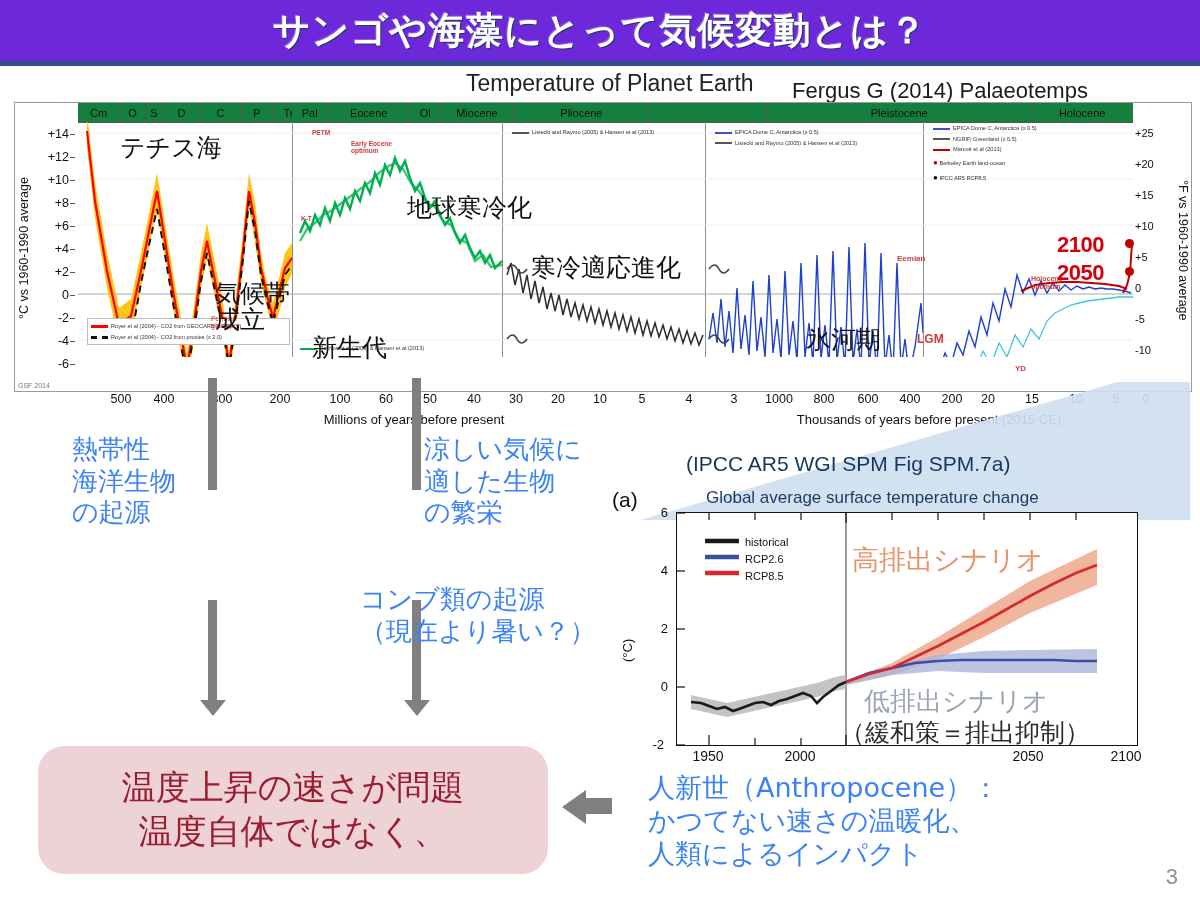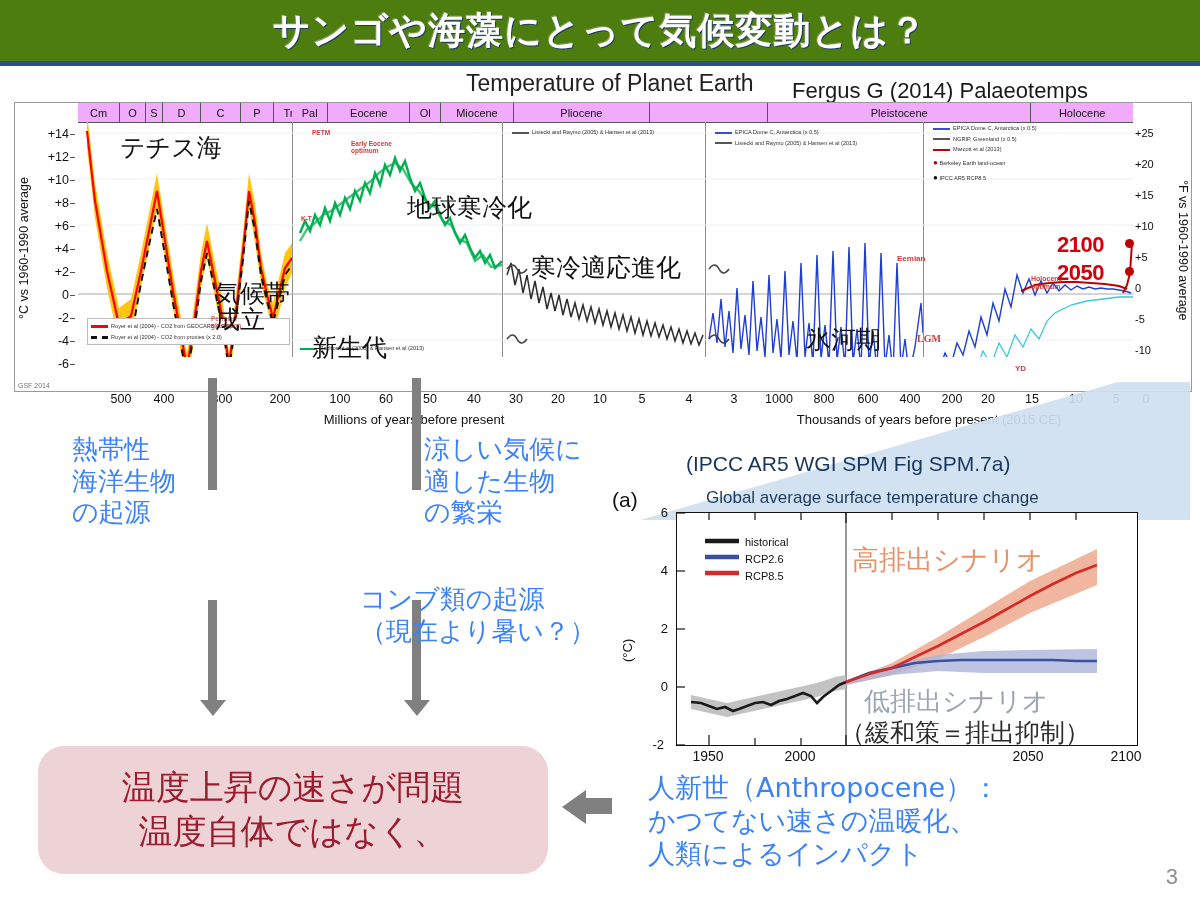--- a/index.html
+++ b/index.html
@@ -7,21 +7,21 @@
     width:1200px;height:900px;
     background:#ffffff;
     font-family:"Liberation Sans","DejaVu Sans",sans-serif;
     overflow:hidden;position:relative;
   }
   #slide{position:relative;width:1200px;height:900px;overflow:hidden;background:#fff;}
 
   
   .title-banner{
     position:absolute;left:0;top:0;width:1200px;height:66px;
-    background:#4d7c0f;
+    background:#6d28d9;
   }
   .title-banner .rule{
     position:absolute;left:0;bottom:0;width:1200px;height:5px;background:#2f4f89;
   }
   .title-text{
     position:absolute;left:0;top:0;width:1200px;height:62px;
     display:flex;align-items:center;justify-content:center;
     color:#ffffff;font-size:37px;font-weight:bold;letter-spacing:1px;
     text-shadow:1px 1px 0 #203864,-1px -1px 0 rgba(255,255,255,.25);
     font-family:"DejaVu Sans","Liberation Sans",sans-serif;
@@ -39,21 +39,21 @@
   }
   .chartbox{
     position:absolute;left:0px;top:32px;width:1176px;height:288px;
     border:1px solid #9a9a9a;background:#fff;
   }
   
   .epoch-row{position:absolute;left:63px;top:0px;height:19px;right:58px;display:flex;
      border-bottom:1px solid #555;}
   .epoch-cell{
     border-right:1px solid #555;display:flex;align-items:center;justify-content:center;
-    font-size:11px;color:#111;background:#f0abfc;height:19px;box-sizing:border-box;
+    font-size:11px;color:#111;background:#15803d;height:19px;box-sizing:border-box;
   }
   .epoch-cell:last-child{border-right:none;}
 
   
   .vsep{position:absolute;width:1px;background:#8d8d8d;top:19px;bottom:34px;}
 
   
   .yaxis-left{
     position:absolute;left:2px;top:40px;width:18px;height:210px;
     writing-mode:vertical-rl;transform:rotate(180deg);
@@ -282,21 +282,21 @@
         <div><i style="background:#c00000;"></i><span>Marcott et al (2013)</span></div>
         <div><span style="color:#c00000;font-size:8px;">●</span> <span>Berkeley Earth land-ocean</span></div>
         <div><span style="color:#111;font-size:8px;">●</span> <span>IPCC AR5 RCP8.5</span></div>
       </div>
 
       <div class="redann" style="left:297px;top:26px;">PETM</div>
       <div class="redann" style="left:336px;top:37px;width:44px;white-space:normal;">Early Eocene optimum</div>
       <div class="redann" style="left:286px;top:112px;">K-T</div>
       <div class="redann" style="left:196px;top:212px;width:40px;white-space:normal;opacity:.8;">Permian glaciation</div>
       <div class="redann" style="left:882px;top:152px;font-size:8px;">Eemian</div>
-      <div class="redann" style="left:902px;top:230px;font-size:10px;font-family:Liberation Serif, serif;">LGM</div>
+      <div class="redann" style="left:902px;top:230px;font-size:12px;">LGM</div>
       <div class="redann" style="left:1000px;top:262px;font-size:8px;">YD</div>
       <div class="redann" style="left:1016px;top:172px;width:38px;white-space:normal;font-size:7px;">Holocene optimum</div>
 
       <div class="redann big" style="left:1042px;top:130px;">2100</div>
       <div class="reddot" style="left:1110px;top:136px;"></div>
       <div class="redann big" style="left:1042px;top:158px;">2050</div>
       <div class="reddot" style="left:1110px;top:164px;"></div>
 
       <div class="jp-ovl" style="left:105px;top:28px;">テチス海</div>
       <div class="jp-ovl" style="left:200px;top:178px;line-height:1.05;white-space:pre-line;">気候帯

